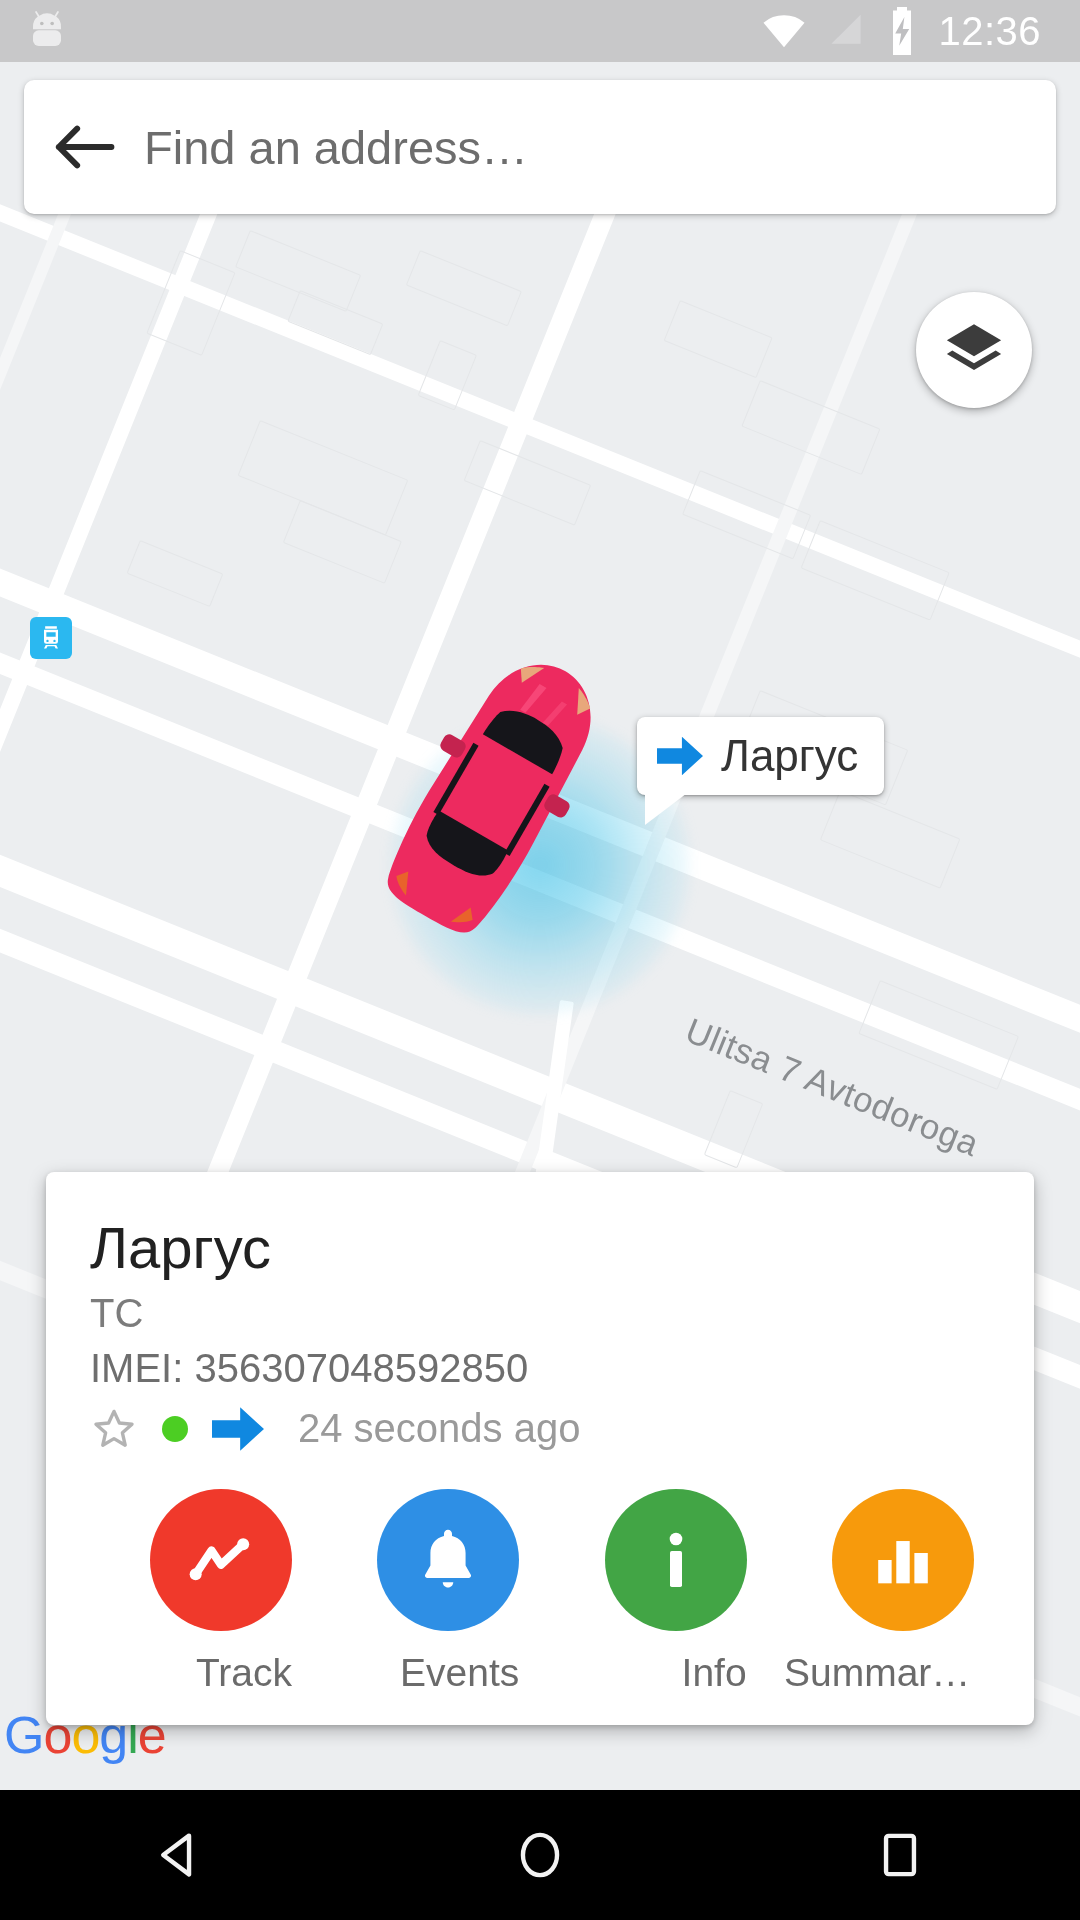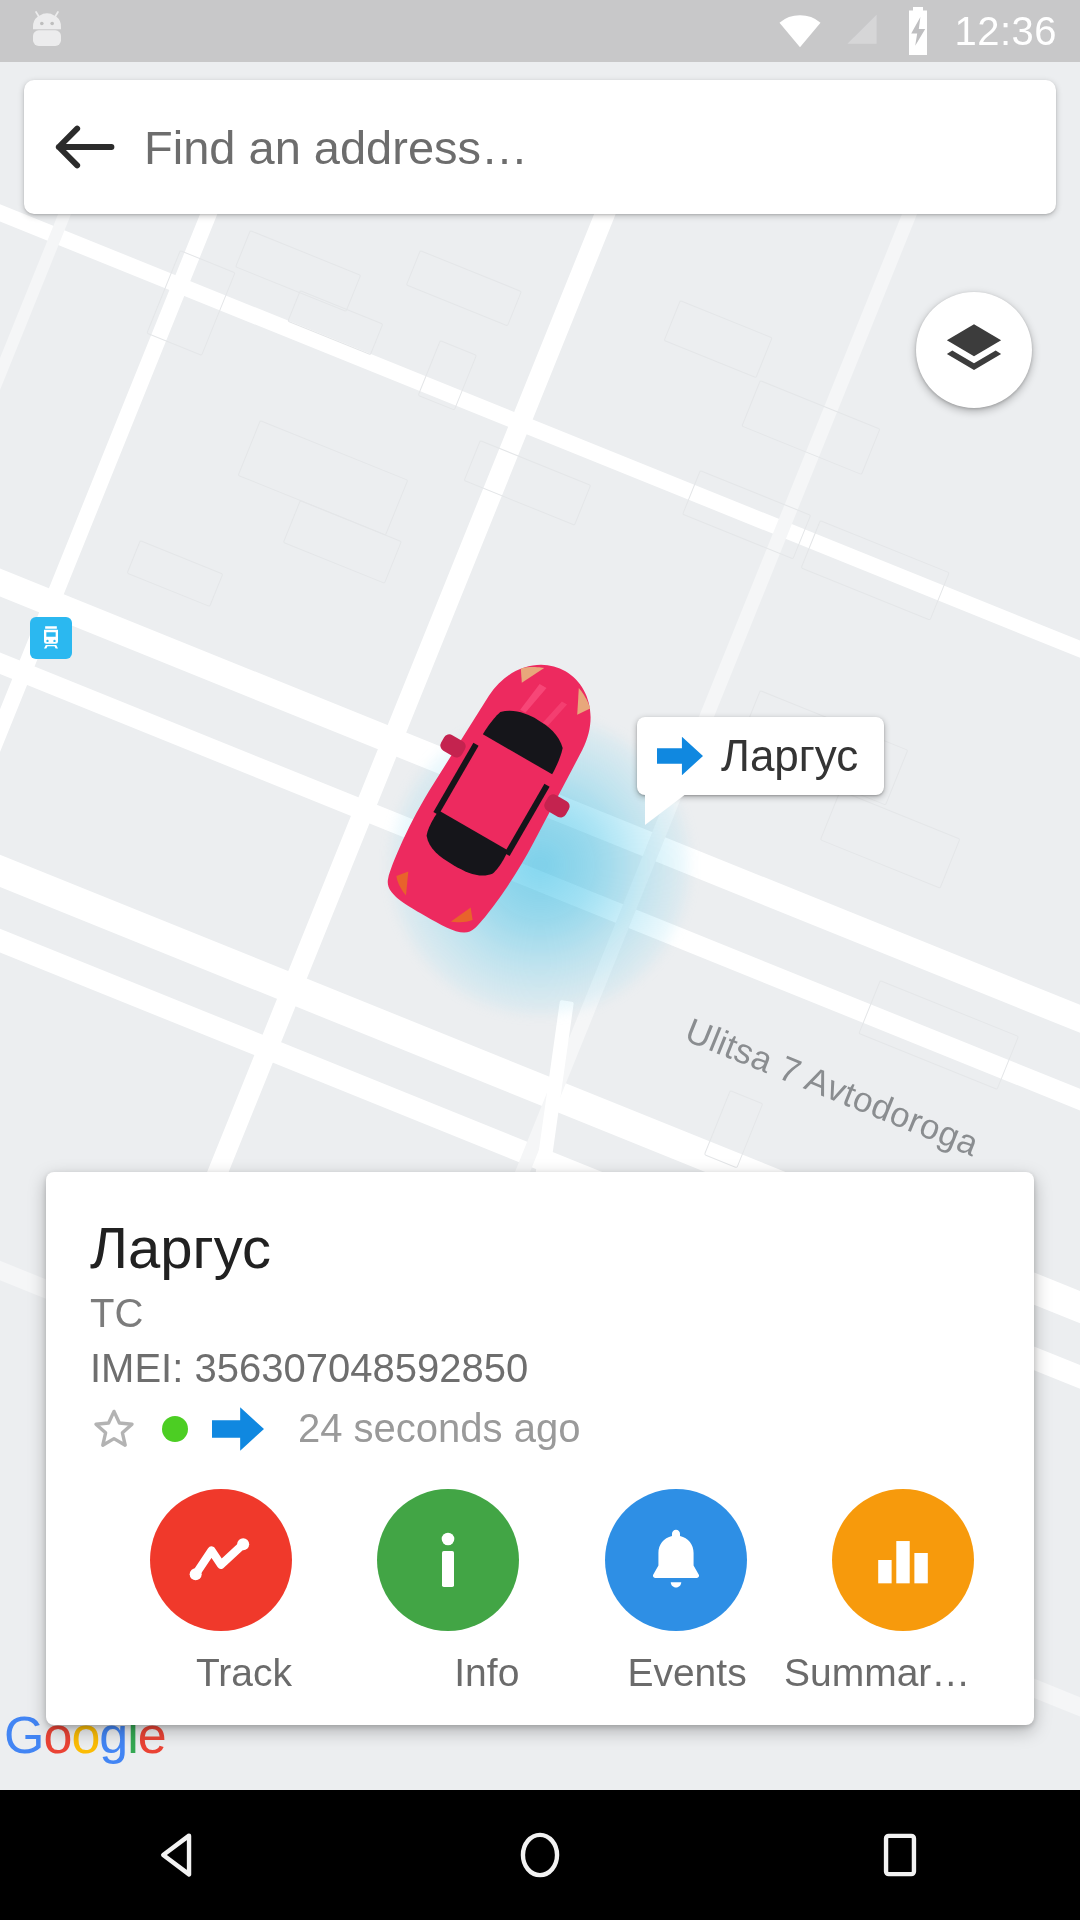--- a/index.html
+++ b/index.html
@@ -29,21 +29,21 @@
   }
 
   
   #statusbar {
     position: absolute; left: 0; top: 0; width: 1080px; height: 62px;
     background: rgba(196,196,198,0.92);
     display: flex; align-items: center; z-index: 50;
   }
   #statusbar .left { padding-left: 24px; display: flex; align-items: center; }
   #statusbar .right {
-    margin-left: auto; padding-right: 23px;
+    margin-left: auto; padding-right: 39px;
     display: flex; align-items: center; gap: 20px;
   }
   .sb-time {
     color: #ffffff; font-size: 40px; letter-spacing: 0.5px;
     font-family: "Liberation Sans", sans-serif;
   }
 
   
   #searchbar {
     position: absolute; left: 24px; top: 80px; width: 1032px; height: 134px;
@@ -331,41 +331,41 @@
               <path fill="none" stroke="#ffffff" stroke-width="2.6" stroke-linecap="round" stroke-linejoin="round" d="M4 16.5 9 9l3 4.5L19 7"></path>
               <circle cx="4" cy="16.5" r="1.9" fill="#ffffff"></circle>
               <circle cx="19" cy="7" r="1.9" fill="#ffffff"></circle>
             </svg>
           </span>
         </div>
         <div class="lbl">Track</div>
       </div>
 
       <div class="action">
+        <div class="circle" style="background:#2E8FE5;">
+          <span style="display:flex;">
+            <svg width="74" height="74" viewBox="0 0 24 24" aria-hidden="true">
+              <path fill="#ffffff" d="M12 2.2c-.75 0-1.3.6-1.3 1.3v.7C8 4.8 6.3 7 6.3 9.7v4.1L4.6 16.8c-.25.45.08 1 .6 1h13.6c.52 0 .85-.55.6-1l-1.7-3v-4.1c0-2.7-1.7-4.9-4.4-5.5v-.7c0-.7-.55-1.3-1.3-1.3z"></path>
+              <path fill="#ffffff" d="M10.3 19.2c0 .9.76 1.7 1.7 1.7s1.7-.8 1.7-1.7z"></path>
+            </svg>
+          </span>
+        </div>
+        <div class="lbl">Events</div>
+      </div>
+
+      <div class="action">
         <div class="circle" style="background:#42A545;">
           <span style="display:flex;">
             <svg width="72" height="72" viewBox="0 0 24 24" aria-hidden="true">
               <circle cx="12" cy="5" r="2.1" fill="#ffffff"></circle>
               <rect x="10" y="9" width="4" height="12" rx="0.6" fill="#ffffff"></rect>
             </svg>
           </span>
         </div>
         <div class="lbl">Info</div>
-      </div>
-
-      <div class="action">
-        <div class="circle" style="background:#2E8FE5;">
-          <span style="display:flex;">
-            <svg width="74" height="74" viewBox="0 0 24 24" aria-hidden="true">
-              <path fill="#ffffff" d="M12 2.2c-.75 0-1.3.6-1.3 1.3v.7C8 4.8 6.3 7 6.3 9.7v4.1L4.6 16.8c-.25.45.08 1 .6 1h13.6c.52 0 .85-.55.6-1l-1.7-3v-4.1c0-2.7-1.7-4.9-4.4-5.5v-.7c0-.7-.55-1.3-1.3-1.3z"></path>
-              <path fill="#ffffff" d="M10.3 19.2c0 .9.76 1.7 1.7 1.7s1.7-.8 1.7-1.7z"></path>
-            </svg>
-          </span>
-        </div>
-        <div class="lbl">Events</div>
       </div>
 
       <div class="action">
         <div class="circle" style="background:#F79A0C;">
           <span style="display:flex;">
             <svg width="70" height="70" viewBox="0 0 24 24" aria-hidden="true">
               <rect x="3.5" y="12" width="4.6" height="8" fill="#ffffff"></rect>
               <rect x="9.7" y="5.5" width="4.6" height="14.5" fill="#ffffff"></rect>
               <rect x="15.9" y="9.6" width="4.6" height="10.4" fill="#ffffff"></rect>
             </svg>

